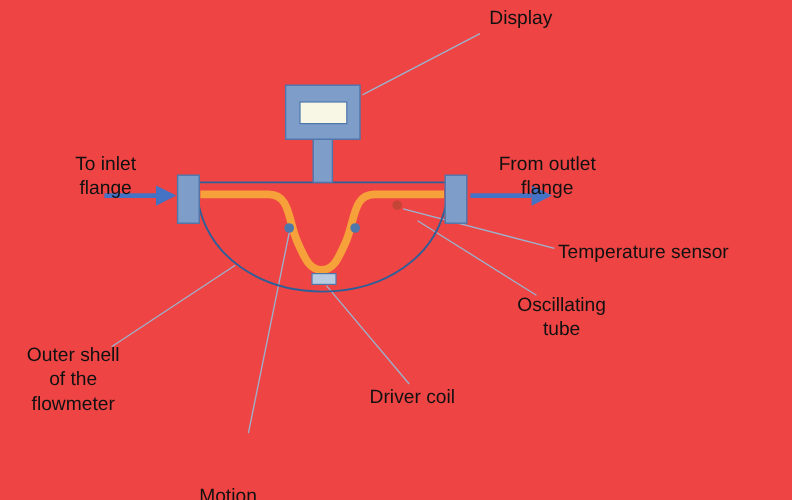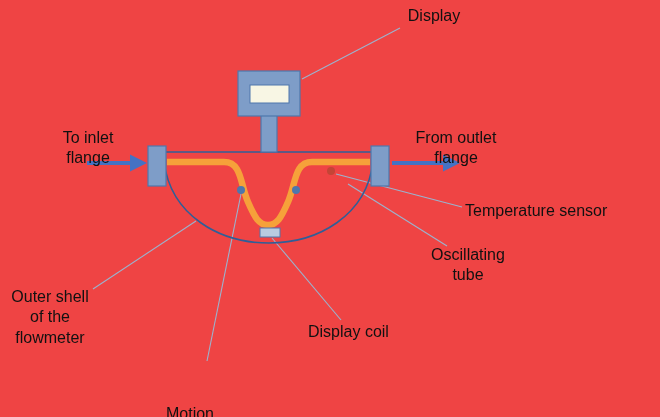--- a/index.html
+++ b/index.html
@@ -80,20 +80,20 @@
   </svg>
 
   <div class="label center" style="left:388px;top:6px;width:92px;">Display</div>
   <div class="label center" style="left:38px;top:128px;width:100px;">To inlet
 flange</div>
   <div class="label center" style="left:398px;top:128px;width:116px;">From outlet
 flange</div>
   <div class="label" style="left:465px;top:201px;width:185px;">Temperature sensor</div>
   <div class="label center" style="left:418px;top:245px;width:100px;">Oscillating
 tube</div>
-  <div class="label center" style="left:2px;top:287px;width:96px;text-align:center;">Outer shell
+  <div class="label center" style="left:13px;top:287px;width:96px;text-align:center;">Outer shell
 of the
 flowmeter</div>
-  <div class="label" style="left:308px;top:322px;width:110px;">Display coil</div>
+  <div class="label" style="left:308px;top:322px;width:110px;">Driver coil</div>
   <div class="label center" style="left:148px;top:360px;width:84px;margin-top:44px;">Motion
 sensors</div>
 
 </div>
 
 </body></html>

